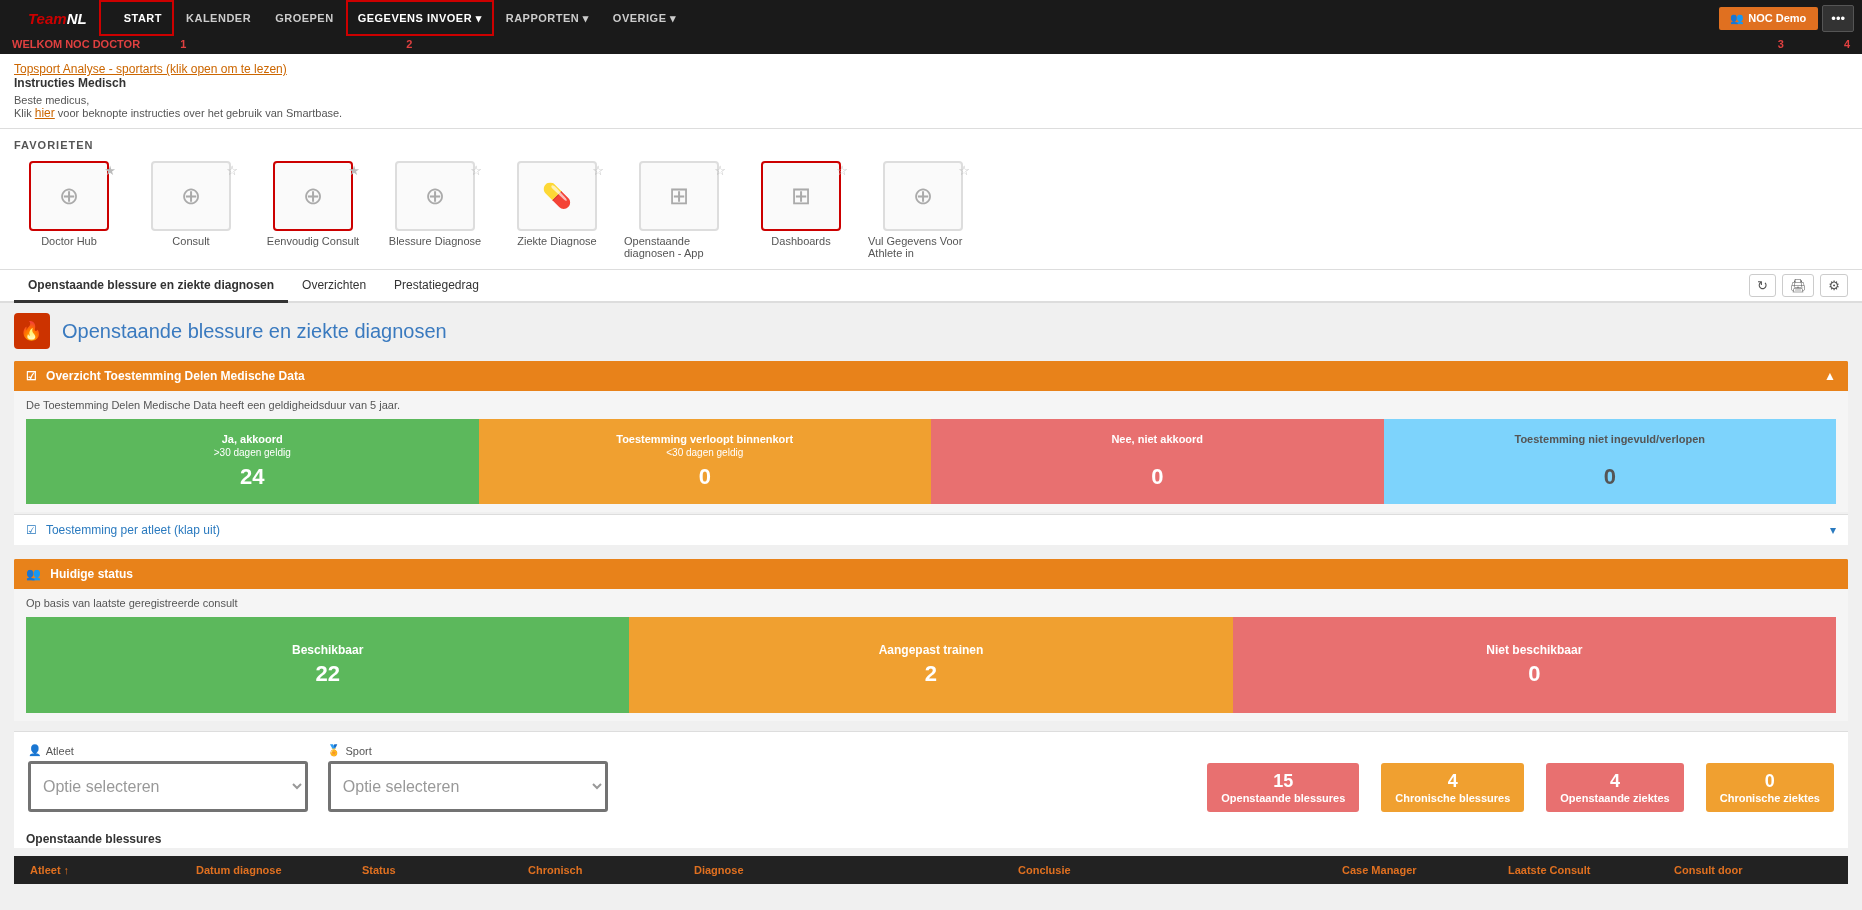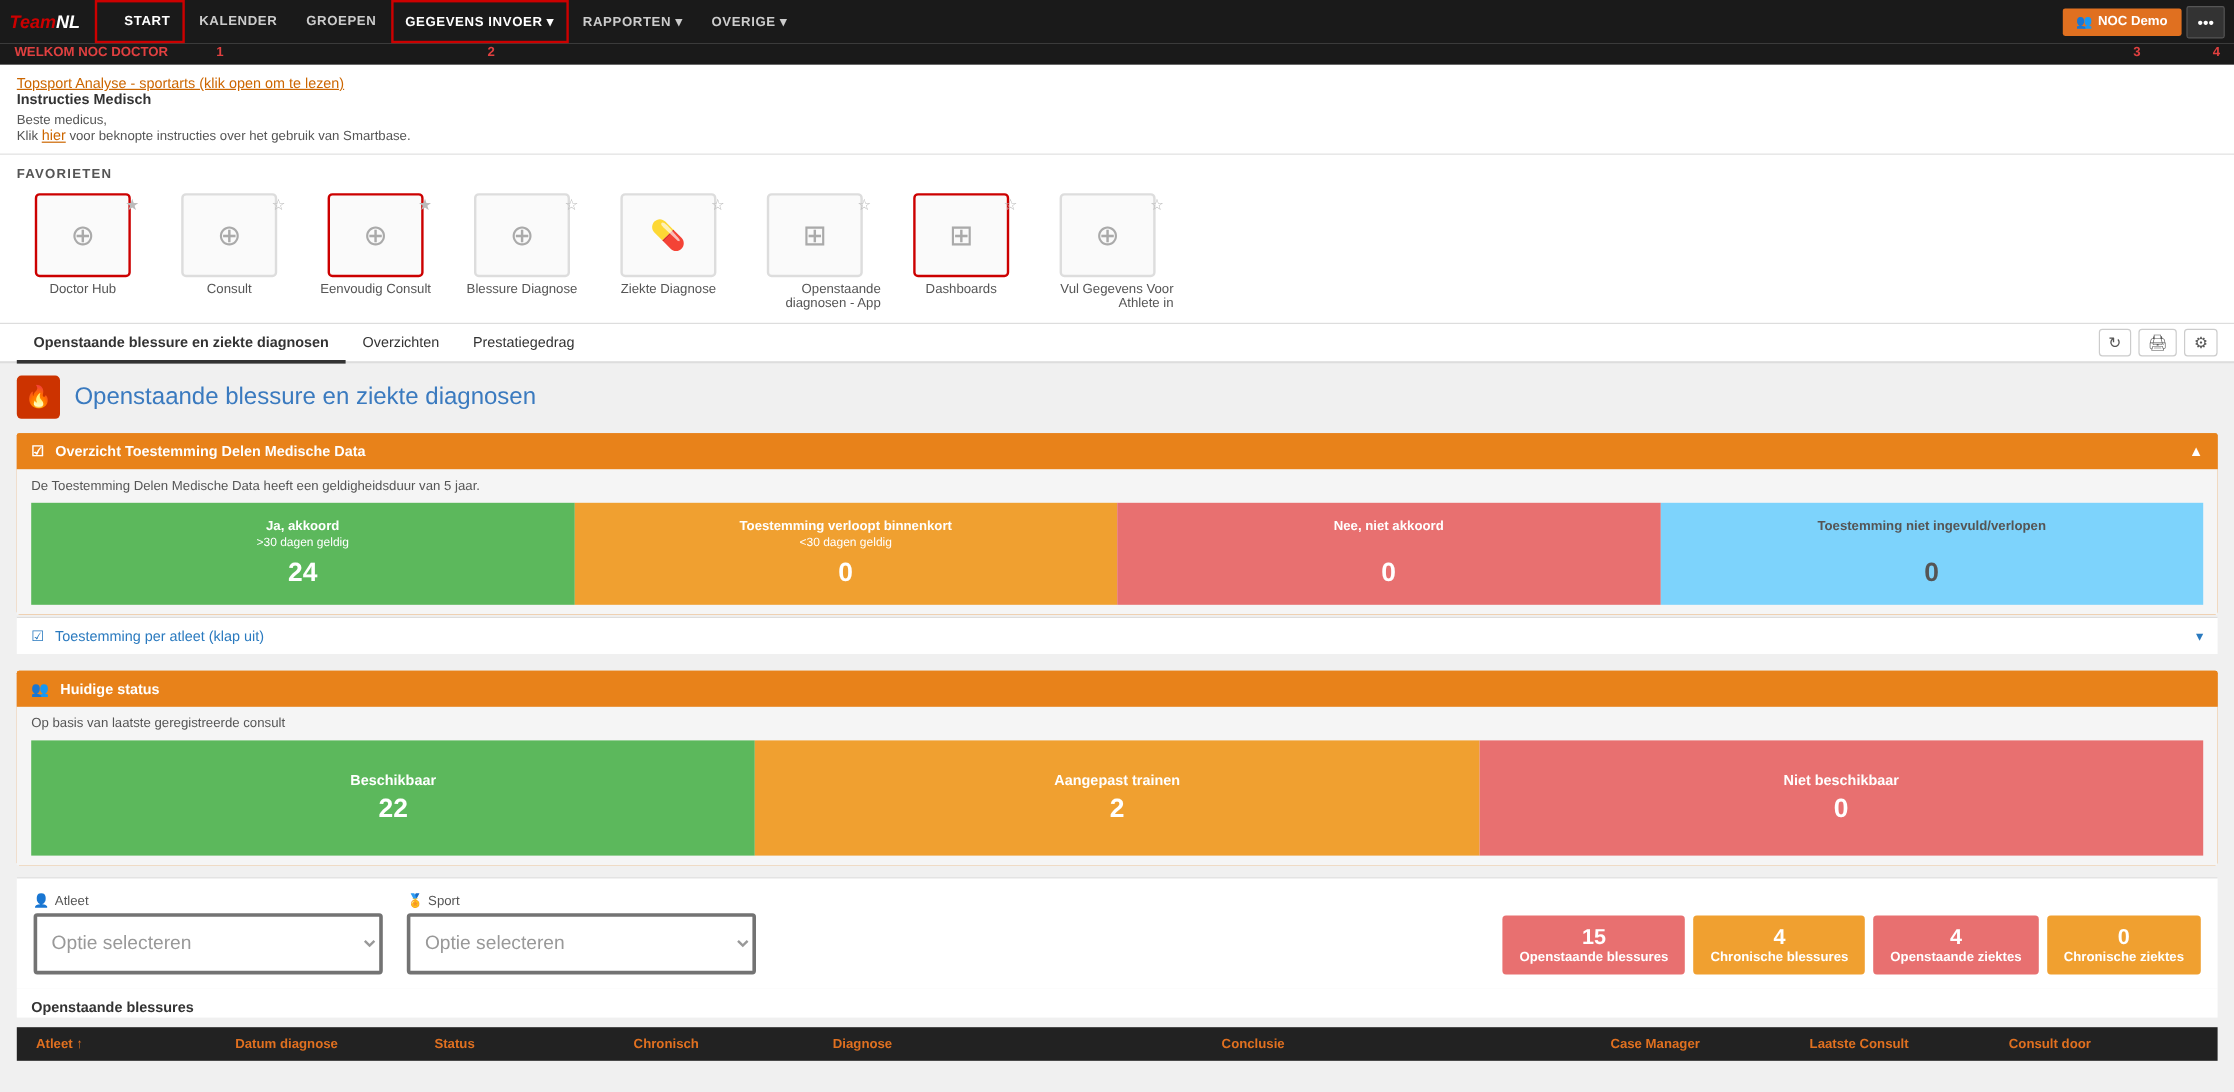--- a/index.html
+++ b/index.html
@@ -12,20 +12,21 @@
       align-items: center;
       height: 36px;
       padding: 0 8px;
     }
     .top-nav .brand {
       color: white;
       font-weight: bold;
       font-size: 15px;
       margin-right: 12px;
       font-style: italic;
+      margin-left: 20px;
     }
     .top-nav .brand span { color: #cc0000; }
     .nav-btn {
       background: none;
       border: 2px solid transparent;
       color: #ccc;
       font-size: 11px;
       font-weight: bold;
       padding: 4px 10px;
       cursor: pointer;
@@ -122,21 +123,21 @@
       align-items: center;
       justify-content: center;
       background: #fafafa;
       font-size: 28px;
       color: #aaa;
     }
     .fav-icon-box.highlighted { border: 2px solid #cc0000; }
     .fav-label {
       font-size: 11px;
       color: #555;
-      text-align: right;
+      text-align: left;
       margin-top: 4px;
     }
 
     
     .tabs-bar {
       background: #fff;
       display: flex;
       align-items: center;
       border-bottom: 2px solid #ddd;
       padding: 0 14px;
@@ -284,21 +285,21 @@
       padding: 13px 8px;
       border: 3px solid #737373;
       border-radius: 3px;
       font-size: 16px;
       background: white;
       color: #999;
     }
     .filter-spacer { flex: 2; }
     .stat-badges {
       display: flex;
-      gap: 7px;
+      gap: 22px;
       align-items: flex-end;
     }
     .stat-badge {
       padding: 8px 14px;
       border-radius: 3px;
       text-align: center;
       font-size: 11px;
       font-weight: bold;
     }
     .stat-badge .b-num { font-size: 18px; font-weight: bold; display: block; }

